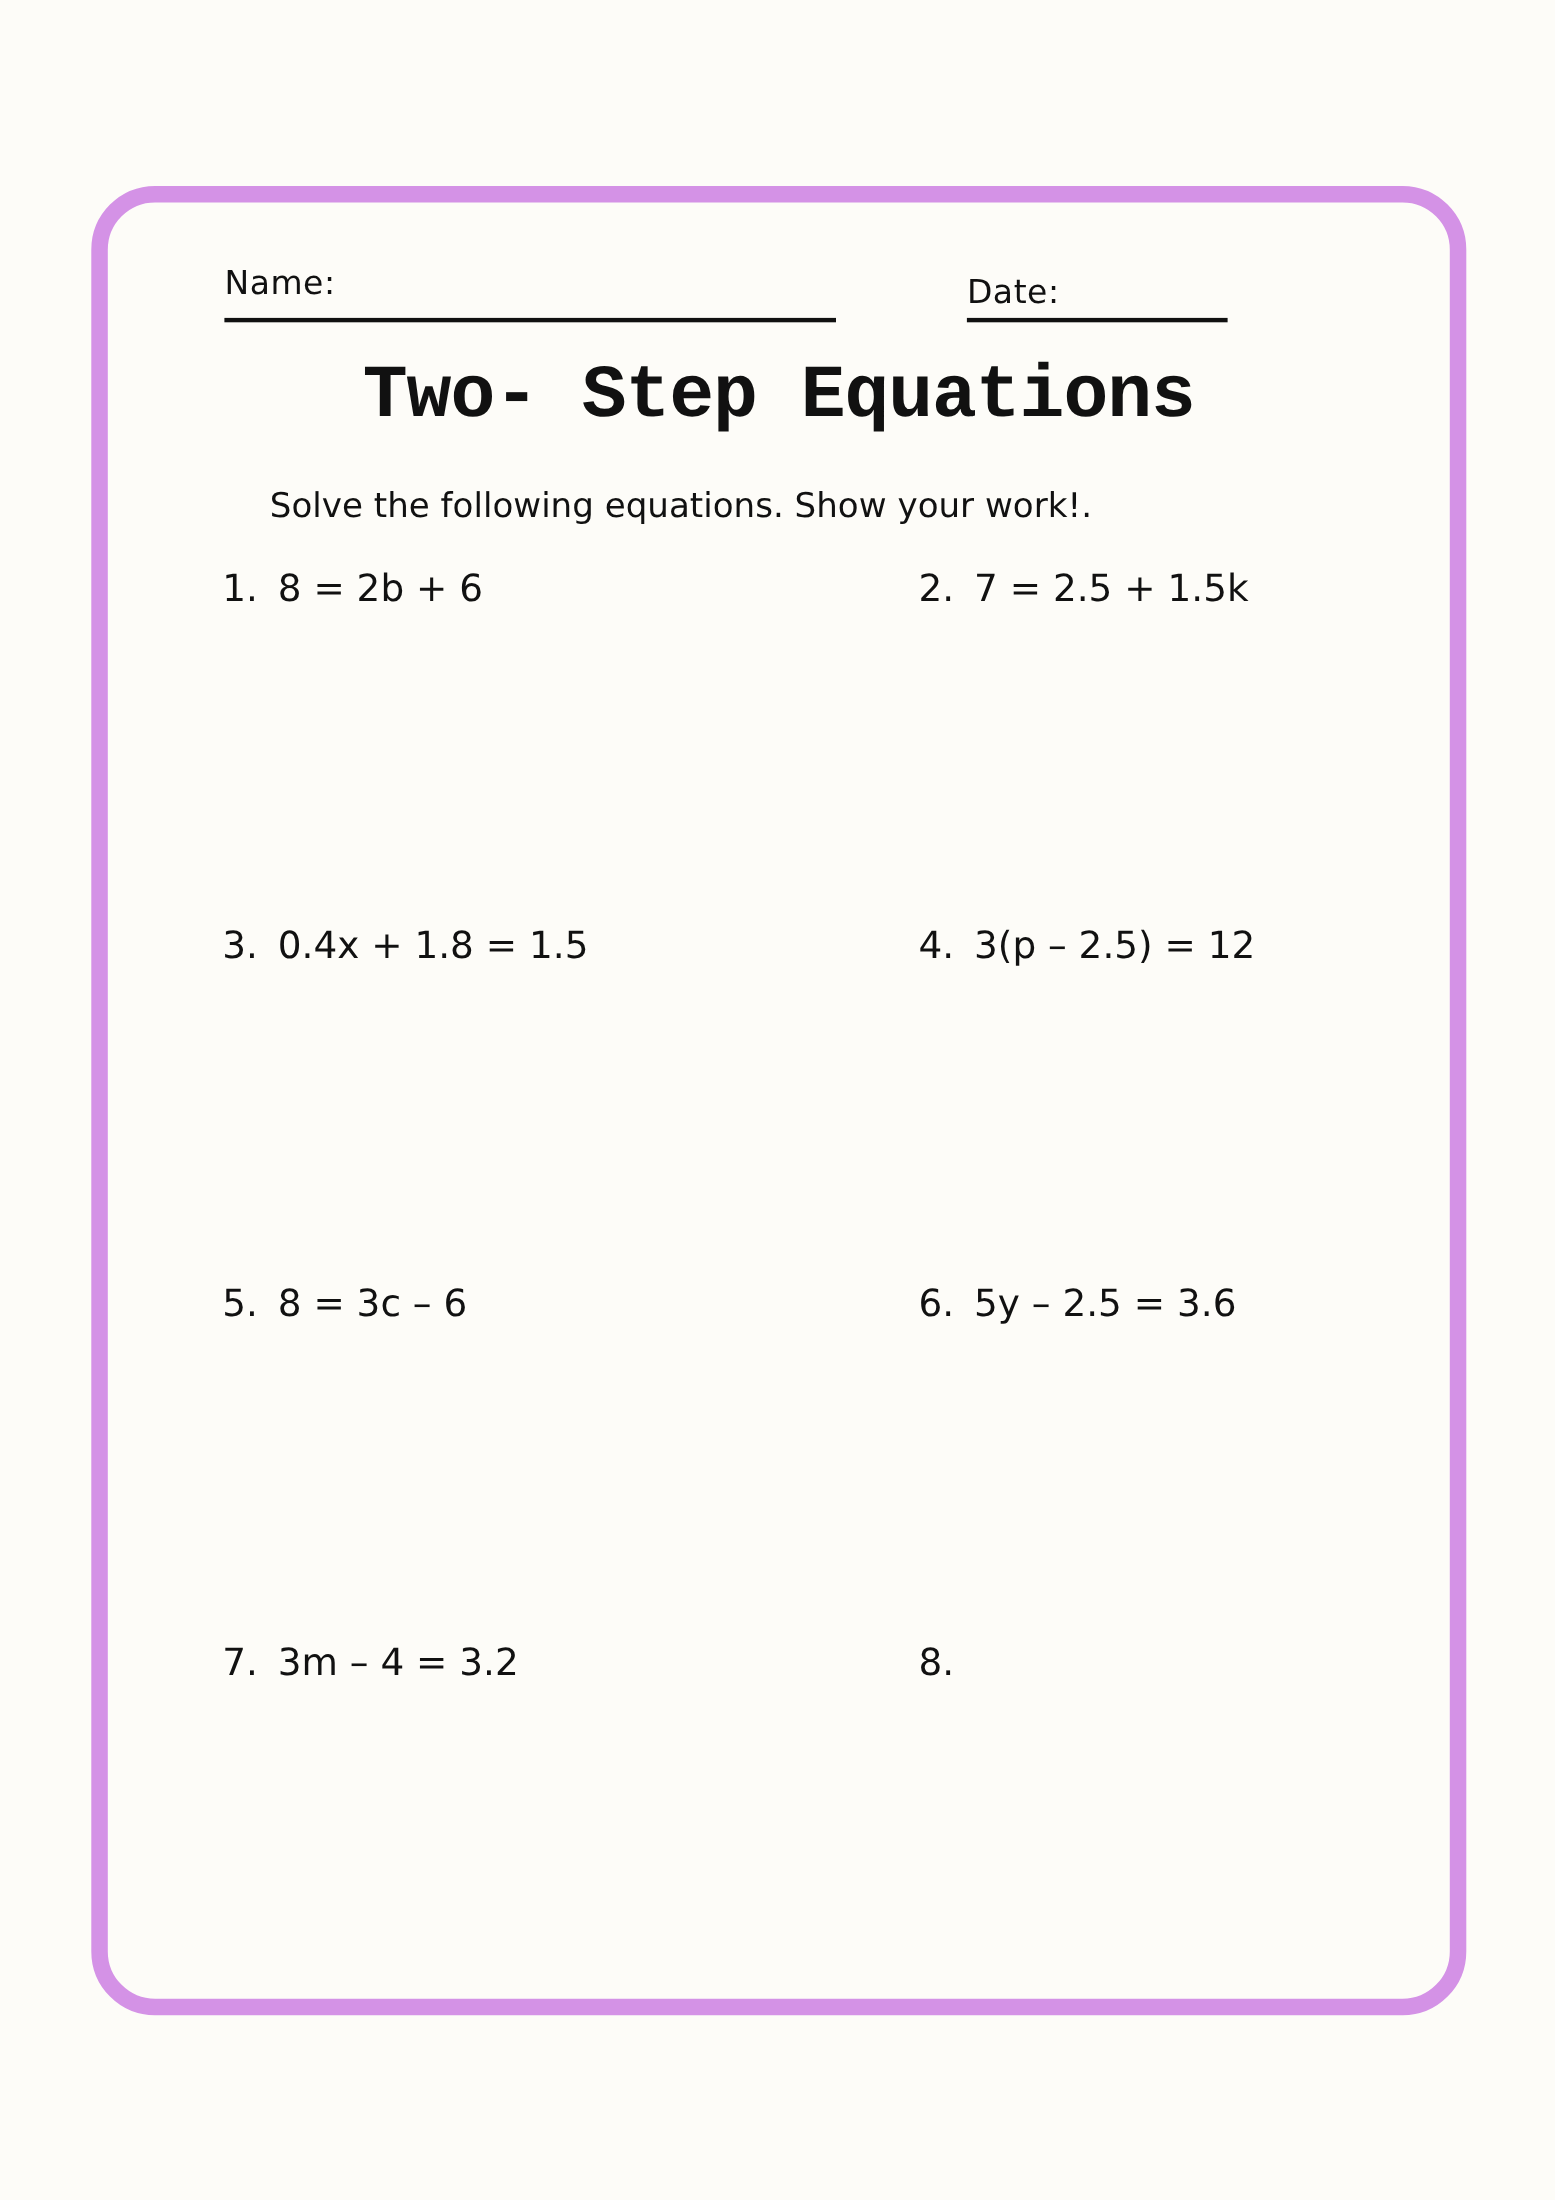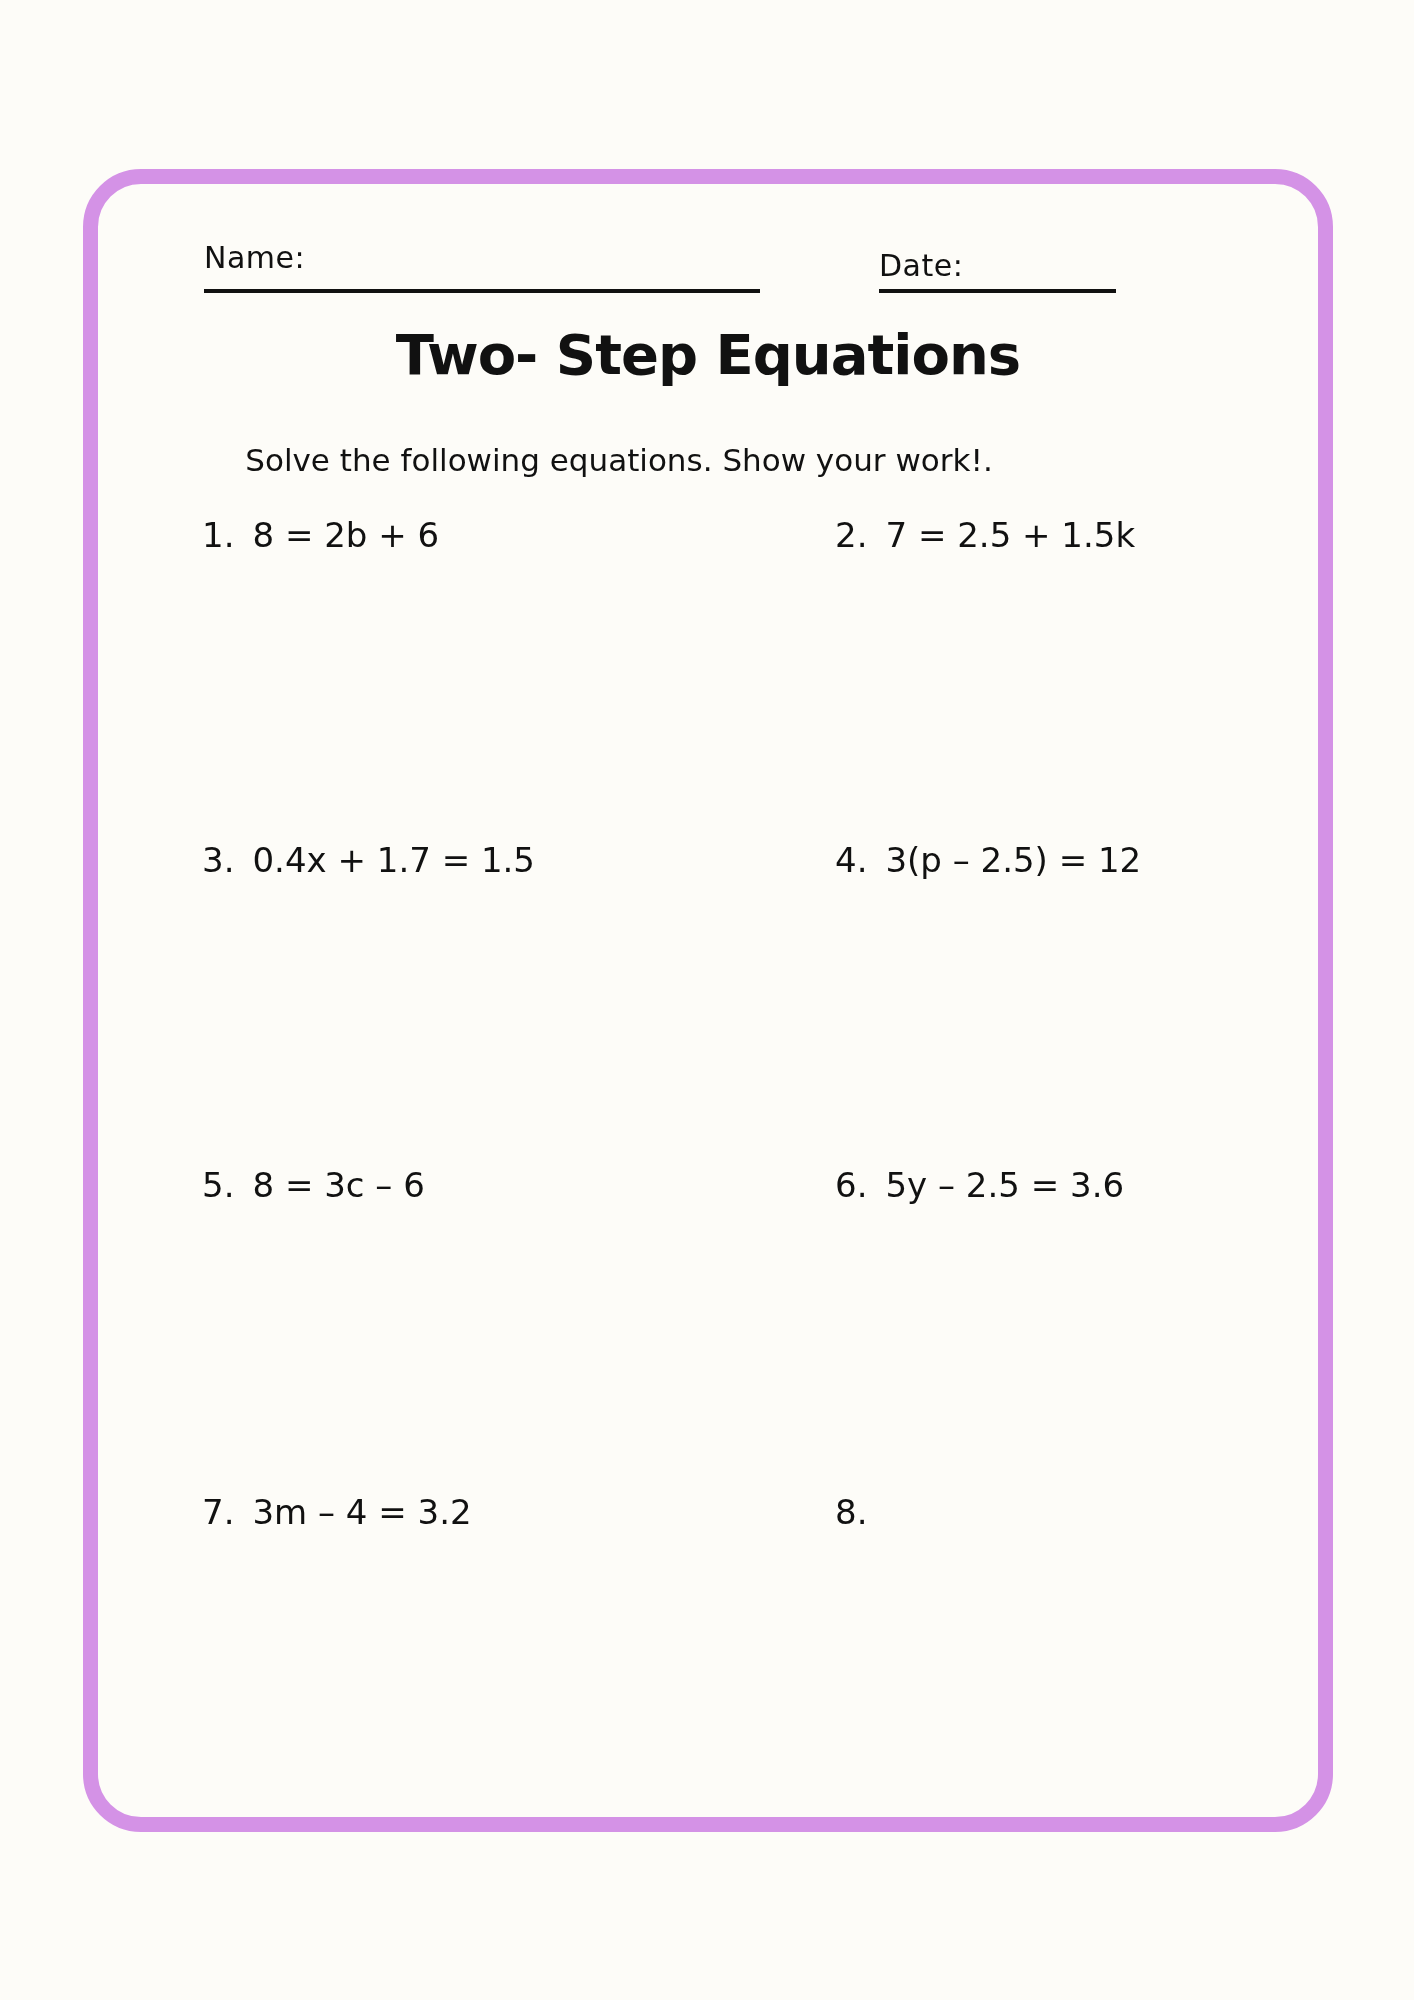--- a/index.html
+++ b/index.html
@@ -41,23 +41,24 @@
     top: 289px;
   }
   .name-line { left: 204px; width: 556px; }
   .date-line { left: 879px; width: 237px; }
   .title {
     position: absolute;
     left: 83px;
     top: 322px;
     width: 1250px;
     text-align: center;
-    font-size: 56px;
+    font-size: 68px;
     font-weight: 700;
     letter-spacing: -1px;
+    font-family: Liberation Mono, monospace;
   }
   .subtitle {
     position: absolute;
     left: 83px;
     top: 442px;
     width: 1072px;
     text-align: center;
     font-size: 31px;
     font-weight: 500;
   }
@@ -97,21 +98,21 @@
 <div class="problem p1">
   <span class="num">1.</span>
   <span class="eq">8 = 2b + 6</span>
 </div>
 <div class="problem p2">
   <span class="num">2.</span>
   <span class="eq">7 = 2.5 + 1.5k</span>
 </div>
 <div class="problem p3">
   <span class="num">3.</span>
-  <span class="eq">0.4x + 1.7 = 1.5</span>
+  <span class="eq">0.4x + 1.8 = 1.5</span>
 </div>
 <div class="problem p4">
   <span class="num">4.</span>
   <span class="eq">3(p – 2.5) = 12</span>
 </div>
 <div class="problem p5">
   <span class="num">5.</span>
   <span class="eq">8 = 3c – 6</span>
 </div>
 <div class="problem p6">

